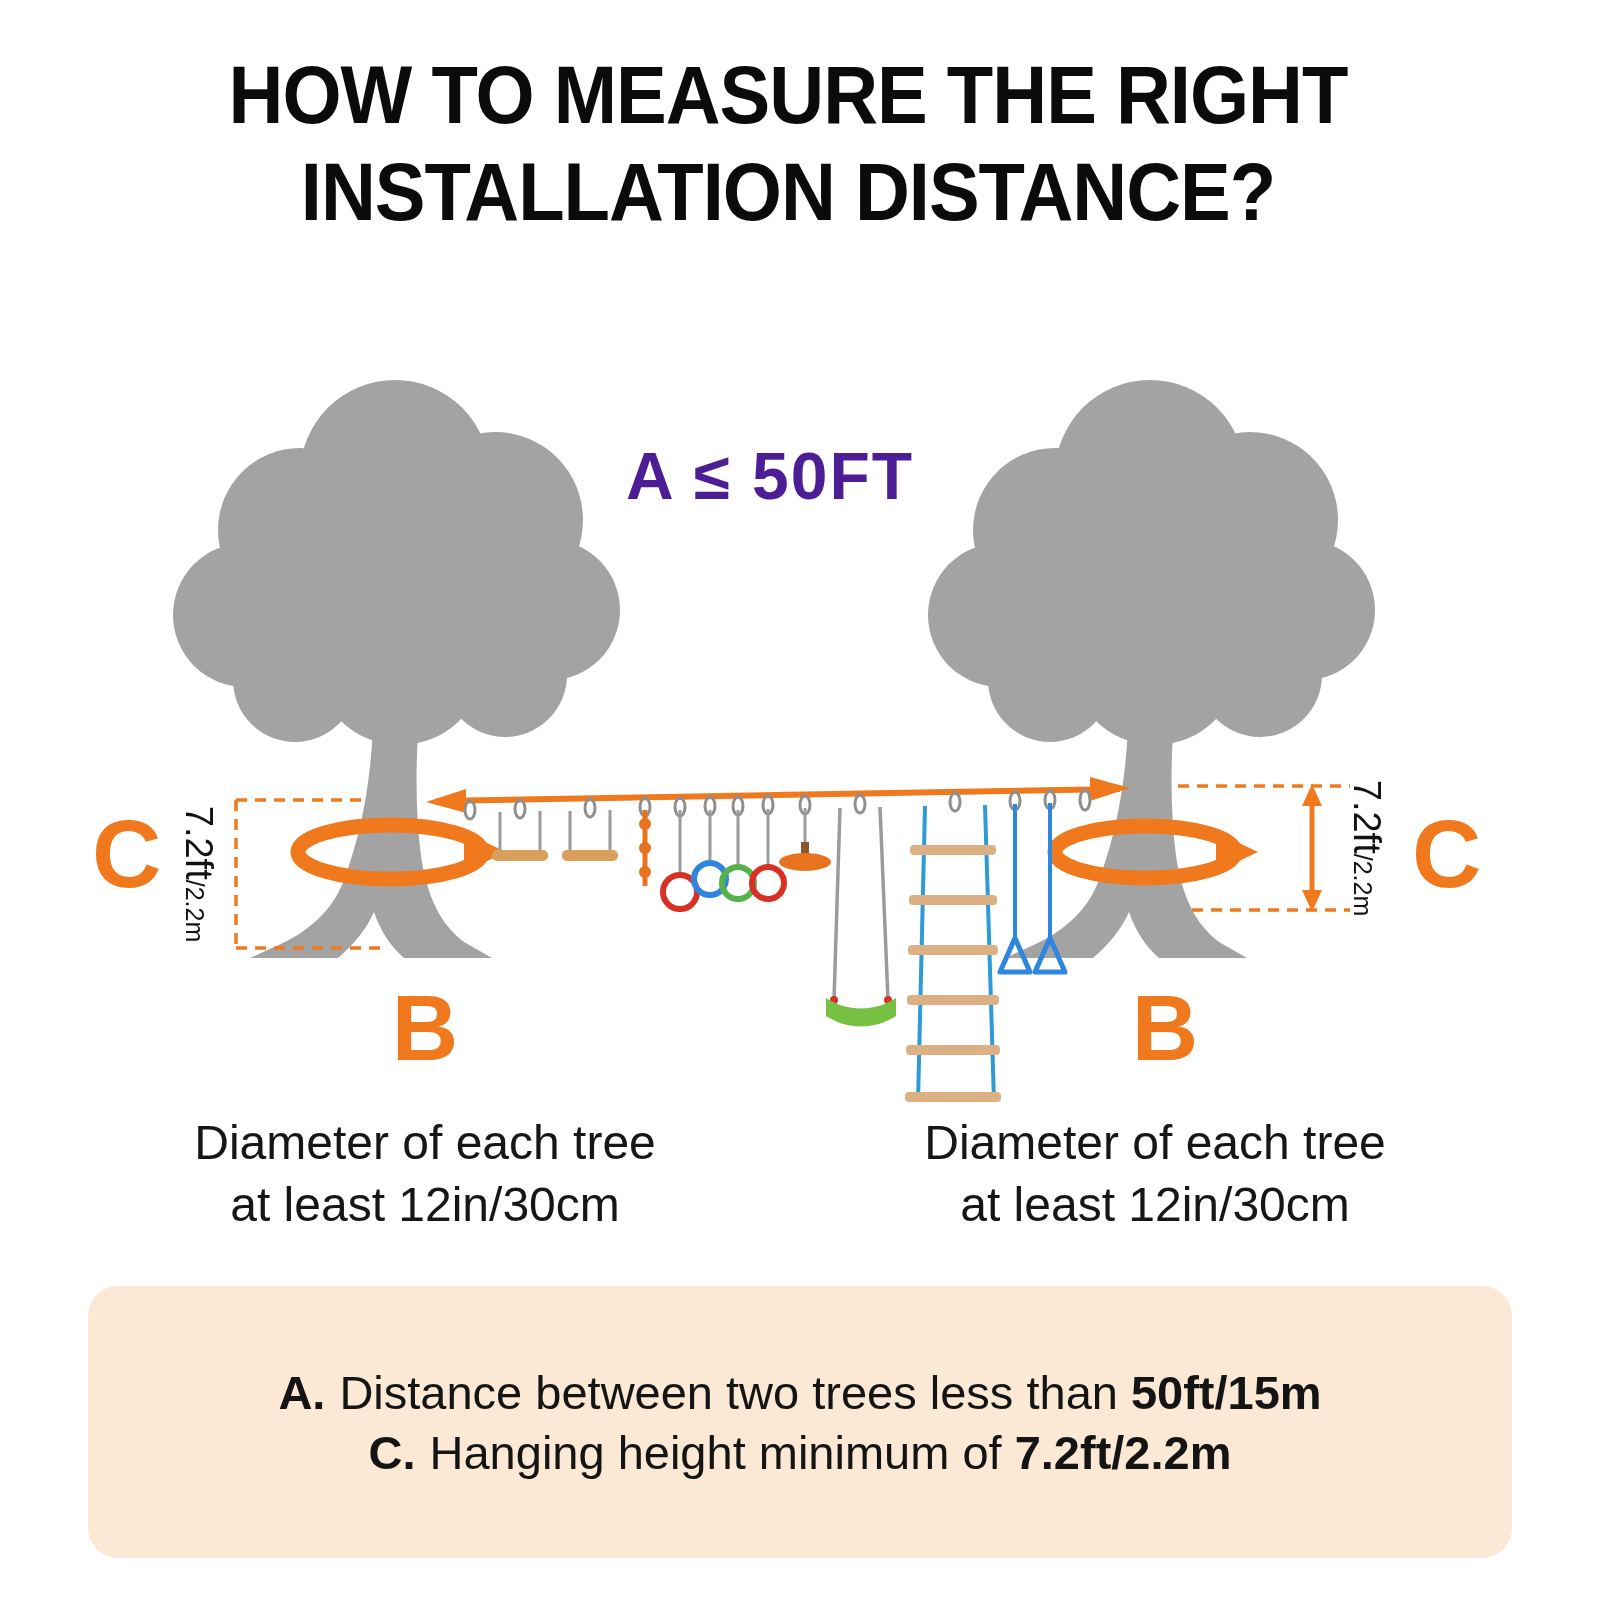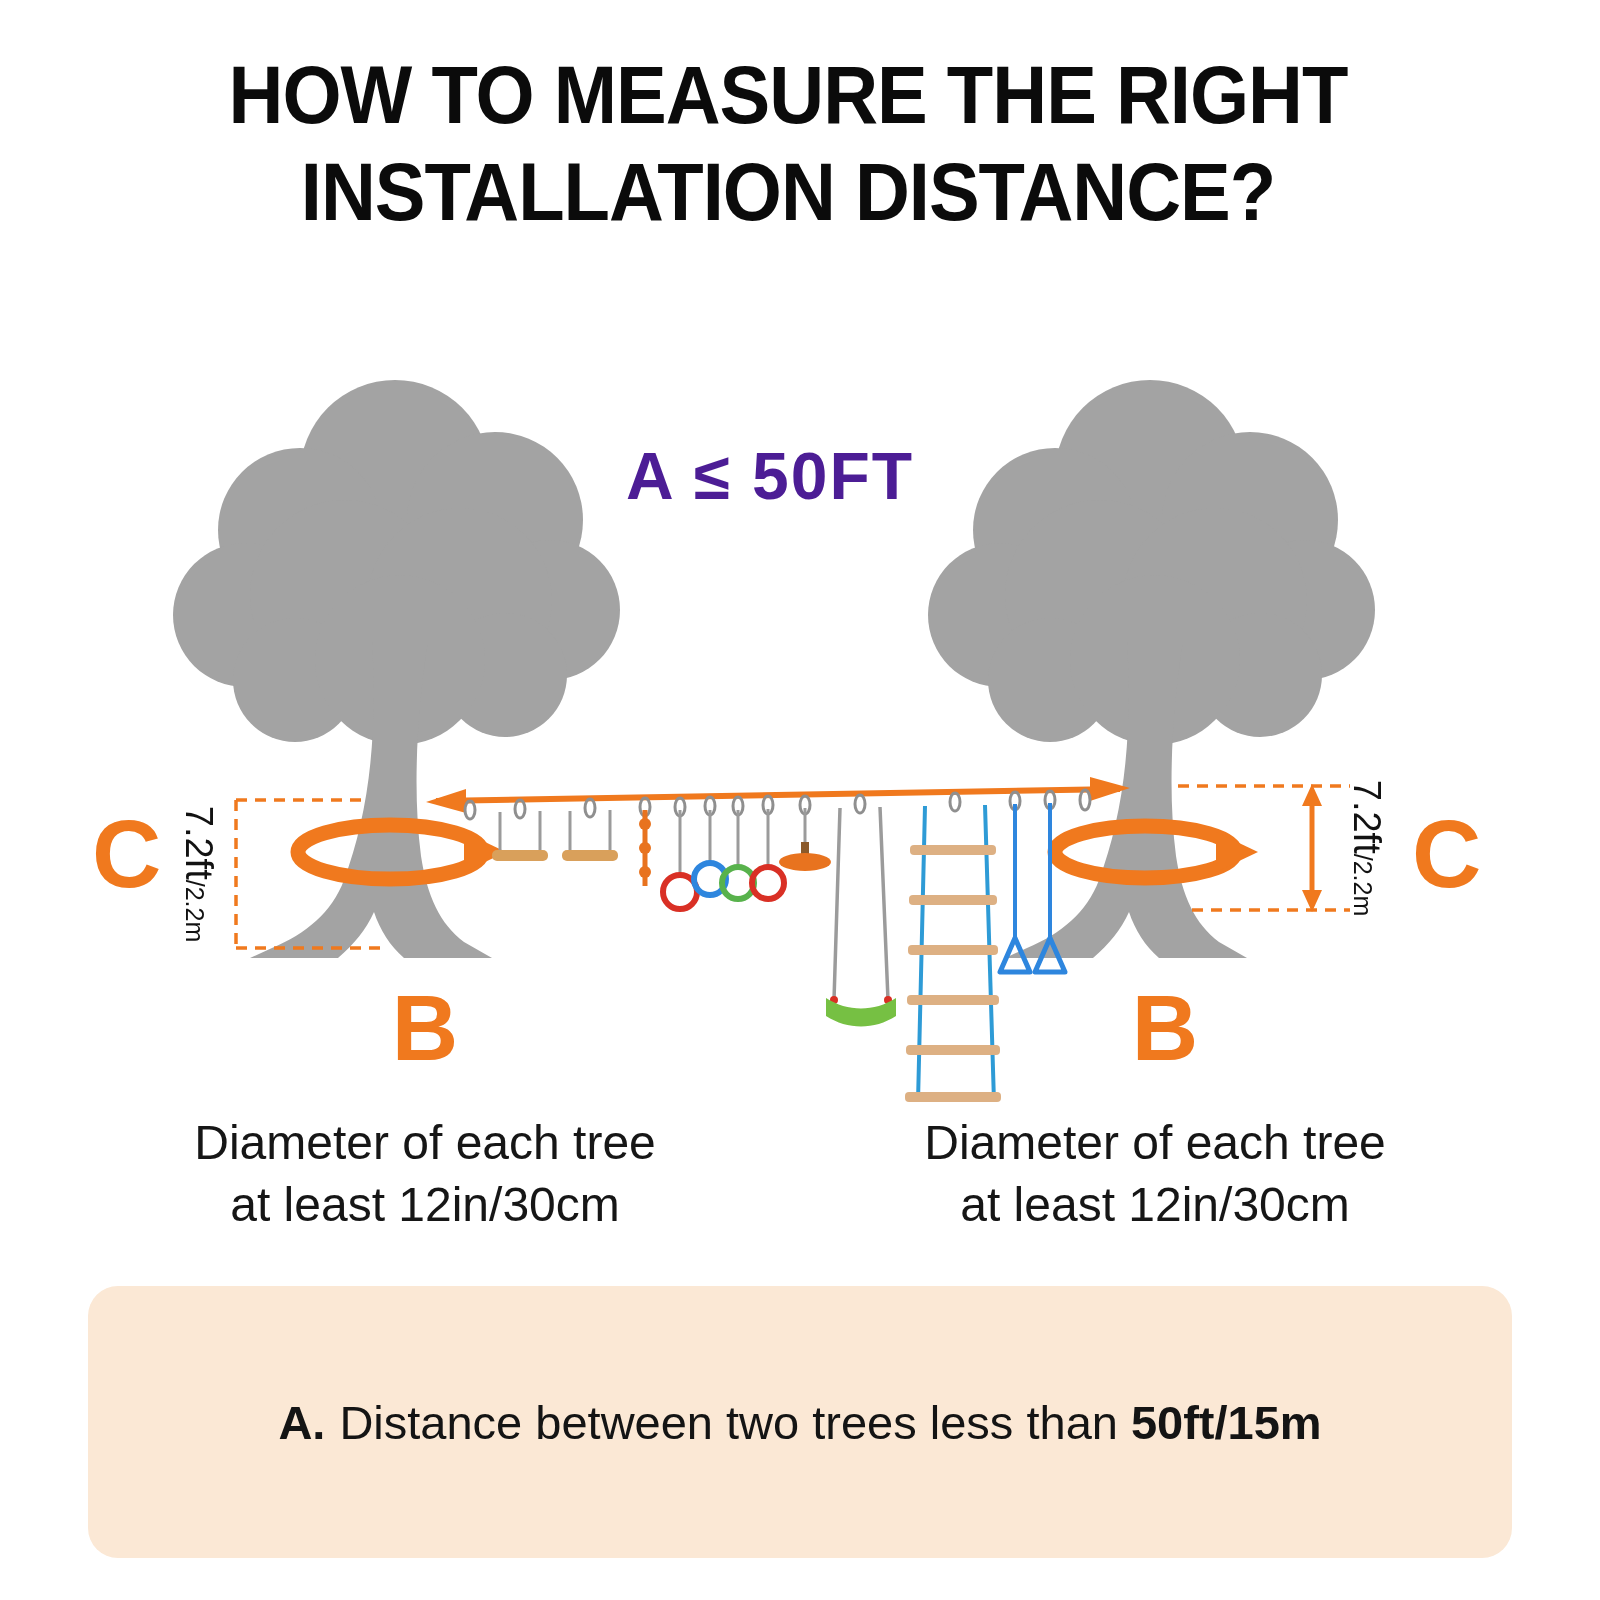--- a/index.html
+++ b/index.html
@@ -185,15 +185,18 @@
   </div>
   <div class="abs caption cap-right">
     <div>Diameter of each tree</div>
     <div>at least 12in/30cm</div>
   </div>
 
   <div class="abs legend">
     <div class="legend-line">
       <span class="legend-prefix">A.</span><span class="legend-text">Distance between two trees less than</span><span class="legend-strong">50ft/15m</span>
     </div>
+    <div class="legend-line">
+      <span class="legend-prefix">C.</span><span class="legend-text">Hanging height minimum of</span><span class="legend-strong">7.2ft/2.2m</span>
+    </div>
   </div>
 
 </div>
 
 </body></html>

